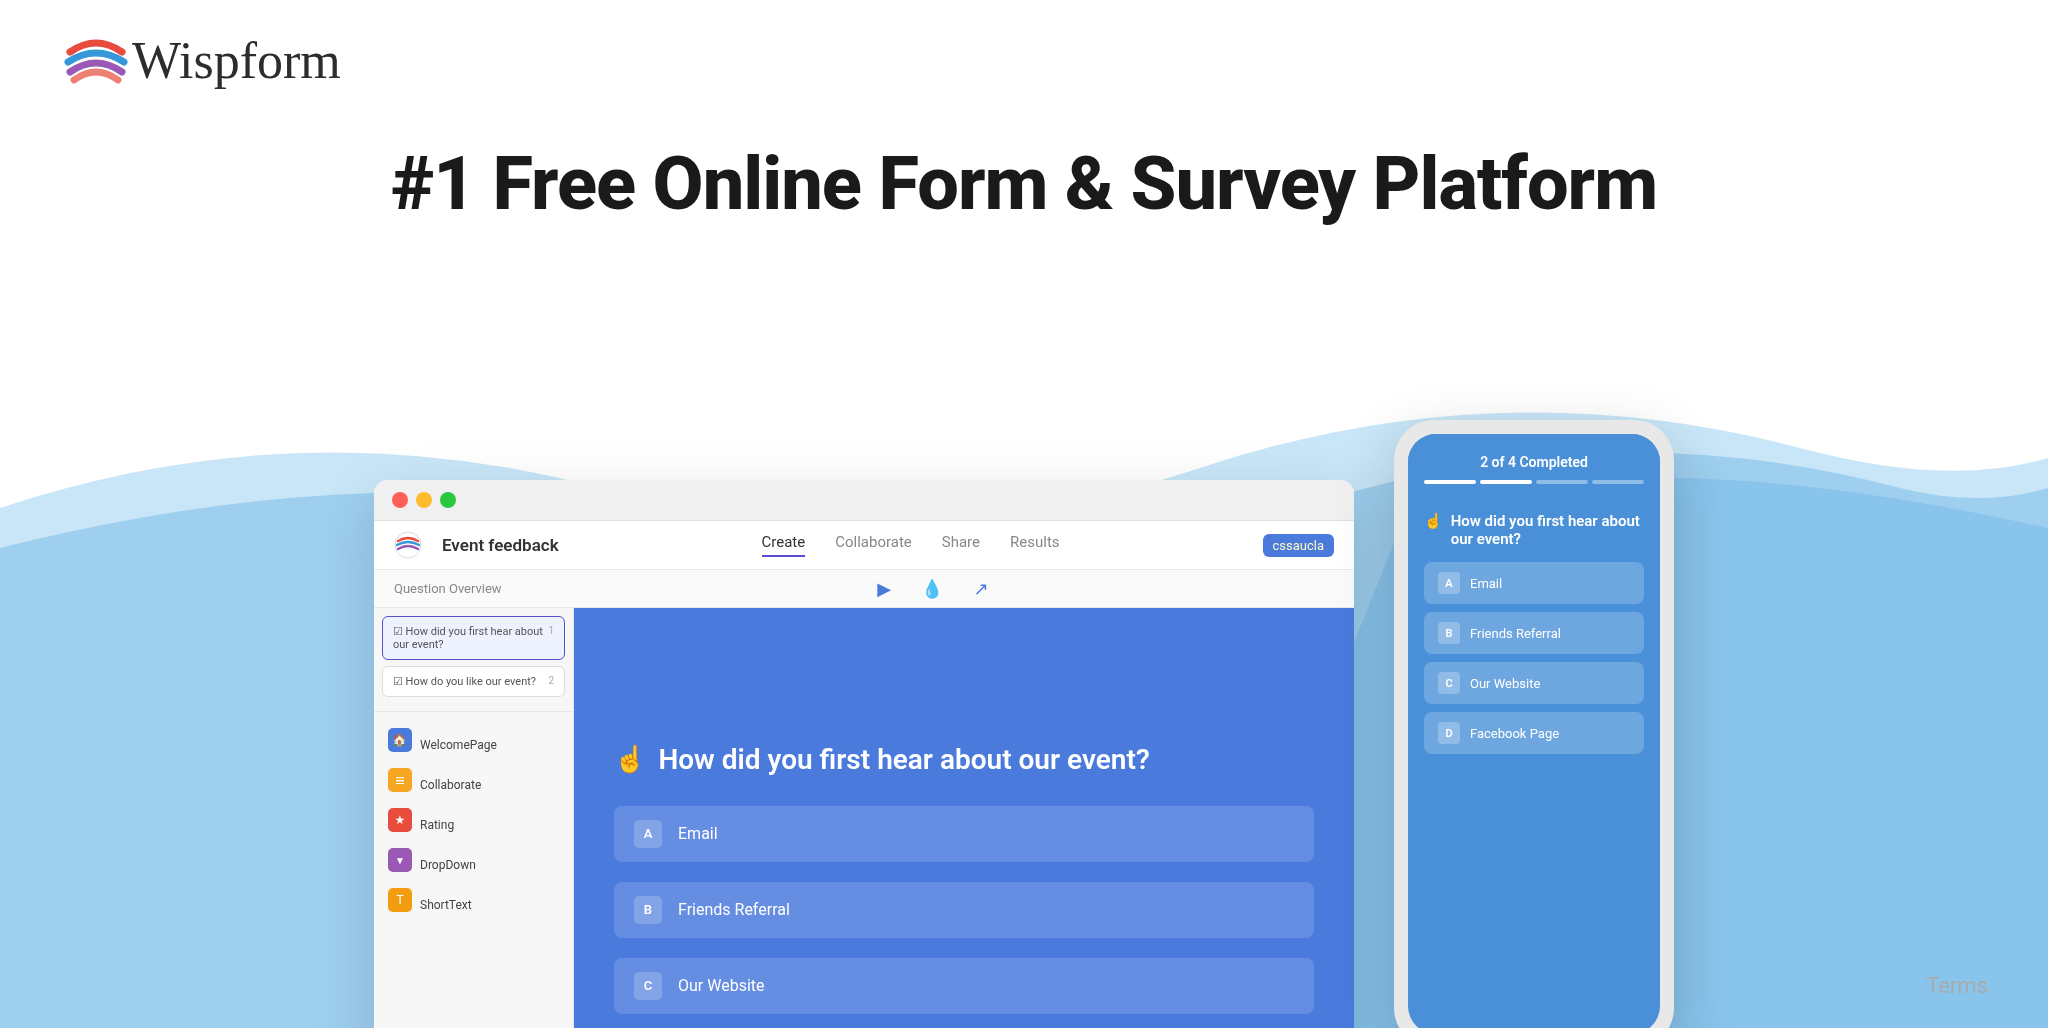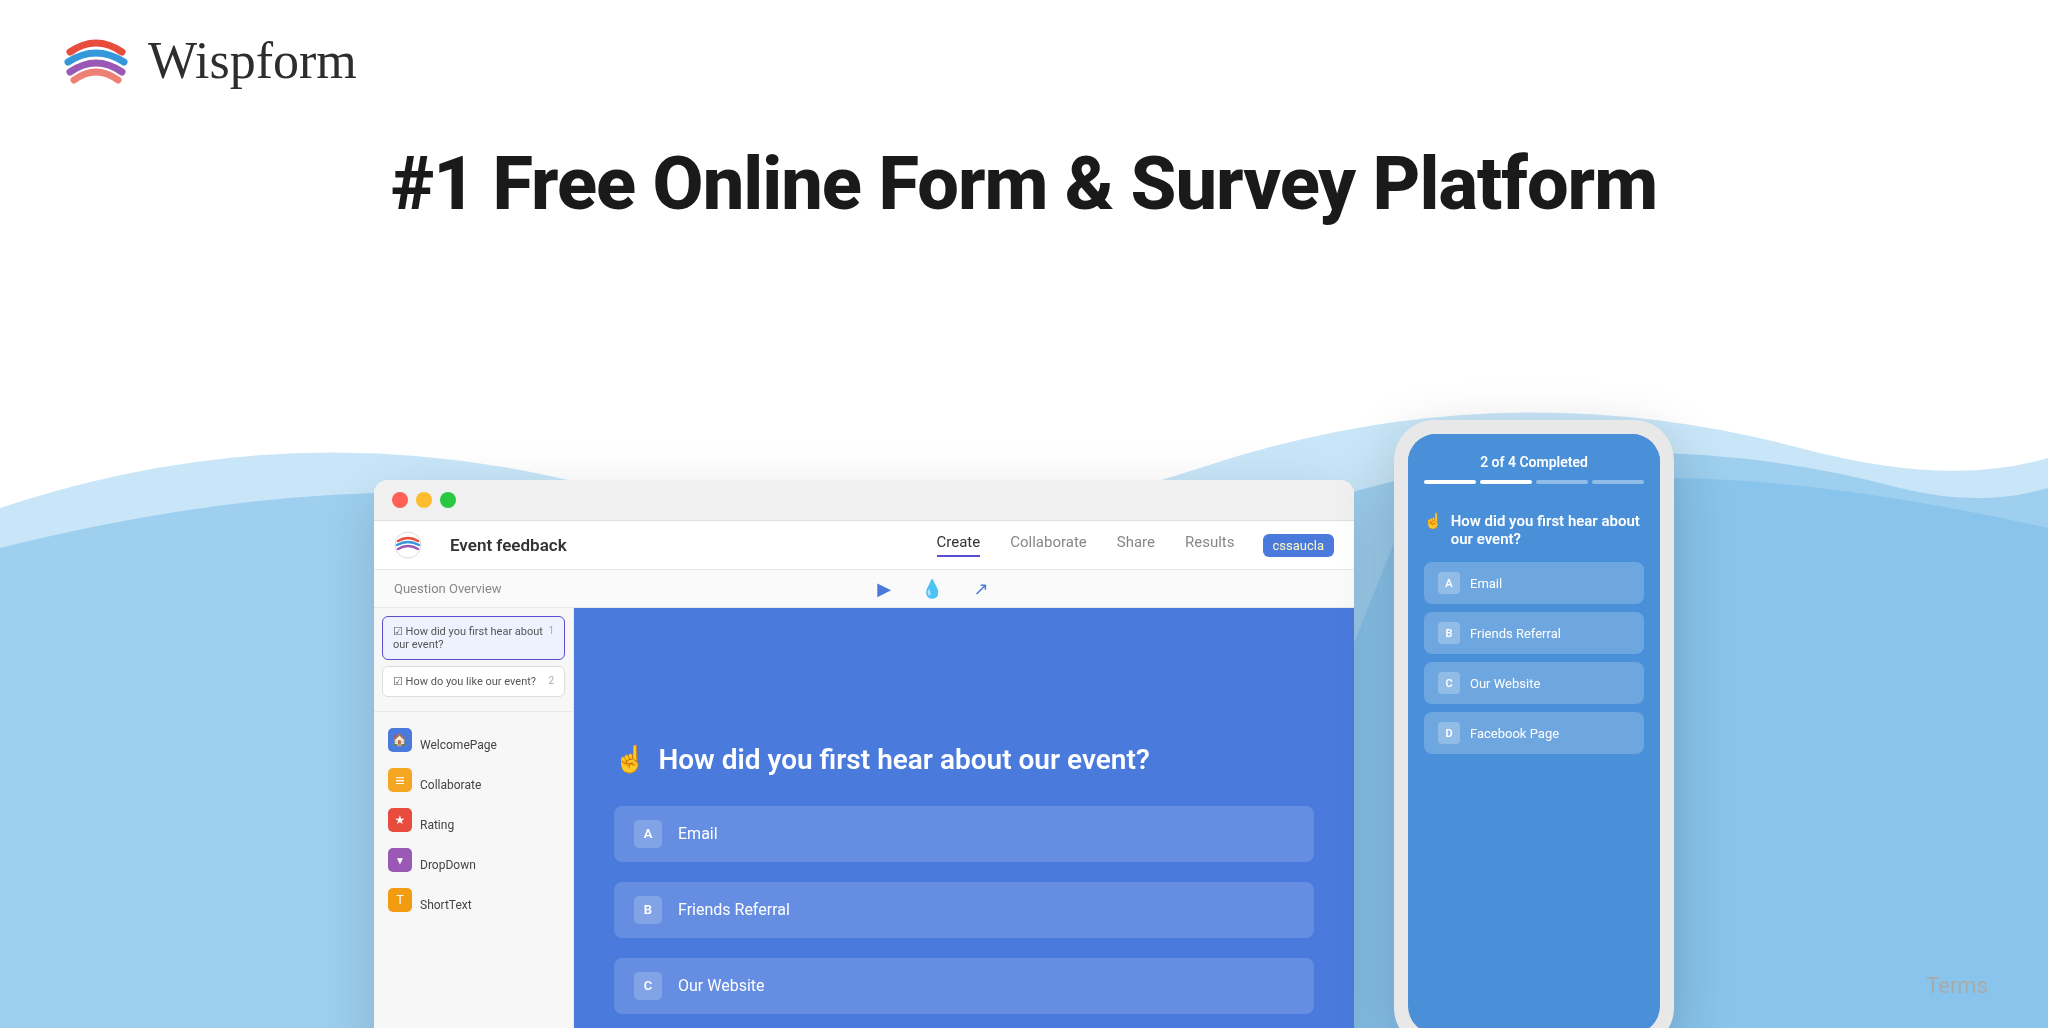--- a/index.html
+++ b/index.html
@@ -16,21 +16,20 @@
     .header {
       display: flex;
       align-items: center;
       padding: 24px 60px;
       position: relative;
       z-index: 10;
     }
     .logo-wrapper {
       display: flex;
       align-items: center;
-      gap: 16px;
     }
     .logo-icon {
       width: 72px;
       height: 72px;
     }
     .logo-text {
       font-family: 'Brush Script MT', cursive;
       font-size: 52px;
       color: #2d2d2d;
       font-weight: 400;
@@ -107,37 +106,37 @@
     .dot-red { background: #ff5f57; }
     .dot-yellow { background: #febc2e; }
     .dot-green { background: #28c840; }
 
     .desktop-toolbar {
       display: flex;
       align-items: center;
       padding: 10px 20px;
       border-bottom: 1px solid #e8e8e8;
       background: #fff;
-      gap: 28px;
+      gap: 20px;
     }
     .toolbar-logo {
       width: 28px;
       height: 28px;
     }
     .toolbar-form-name {
       font-size: 17px;
       font-weight: 600;
       color: #333;
       flex: 0 0 auto;
     }
     .toolbar-tabs {
       display: flex;
       gap: 30px;
       flex: 1;
-      justify-content: flex-end;
+      justify-content: center;
     }
     .toolbar-tab {
       font-size: 15px;
       color: #888;
       cursor: pointer;
       padding-bottom: 4px;
     }
     .toolbar-tab.active {
       color: #333;
       border-bottom: 2px solid #5b4dd0;

